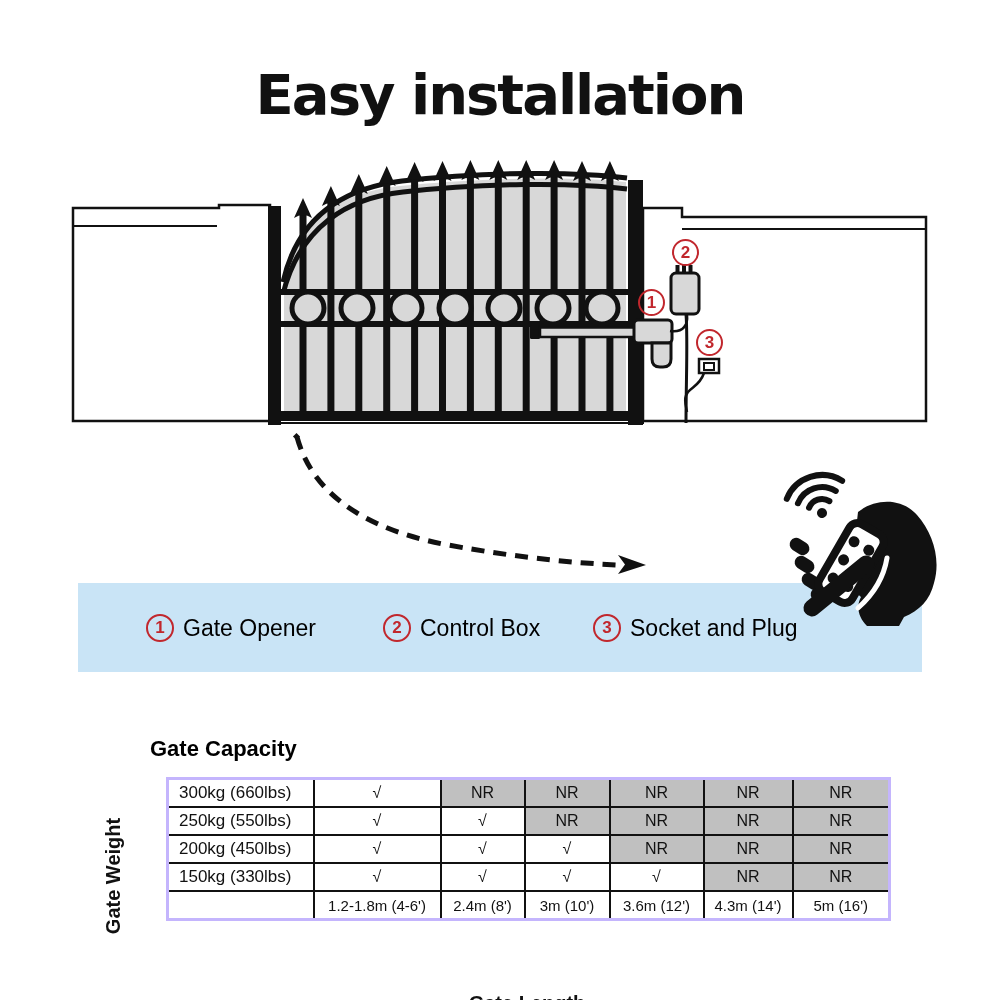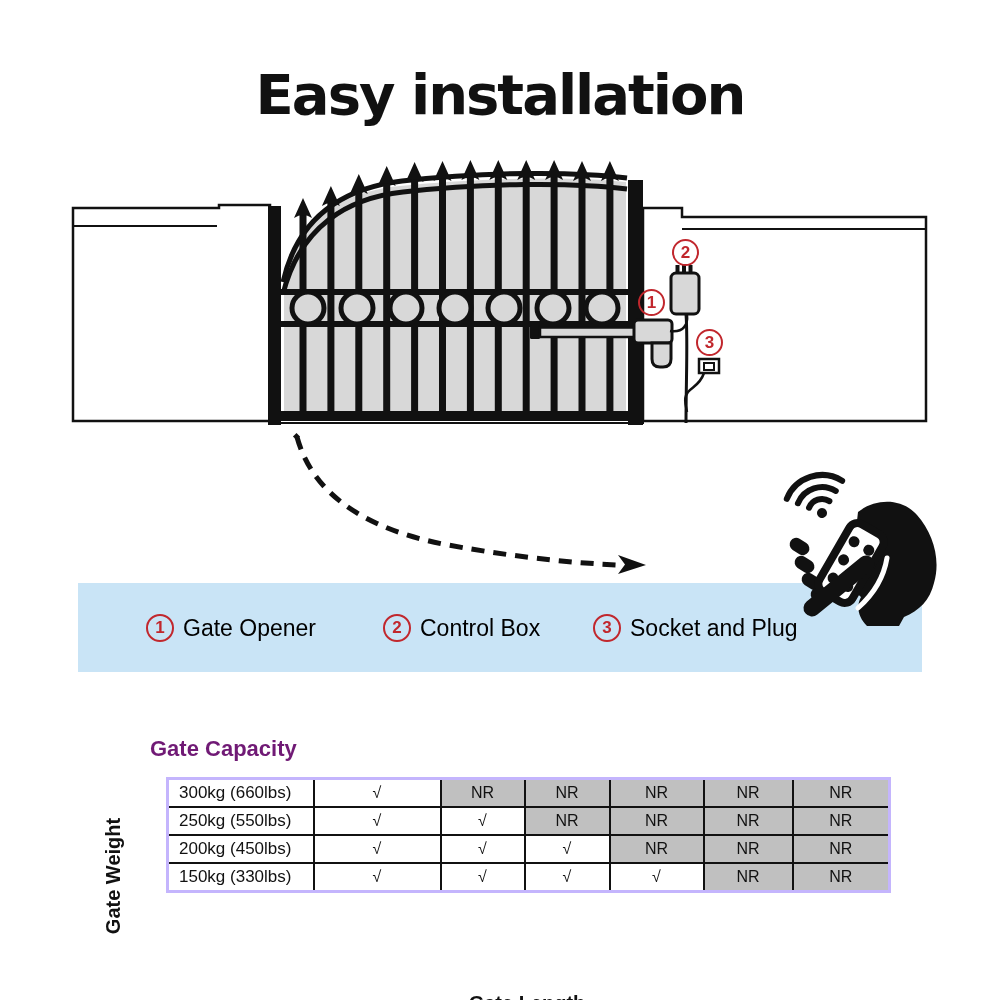--- a/index.html
+++ b/index.html
@@ -19,21 +19,21 @@
   .legend-item .ltext{font-size:23px;color:#000000;}
   .li-1{left:68px;} .li-2{left:305px;} .li-3{left:515px;}
   
   .diagram{position:absolute;left:0;top:0;width:1000px;height:640px;z-index:2;}
   
   .callout{position:absolute;width:23px;height:23px;border:2px solid var(--red,#c1272d);
         border-radius:50%;color:var(--red,#c1272d);font-weight:bold;font-size:17px;line-height:23px;
         text-align:center;background:transparent;z-index:4;}
   .co-1{left:638px;top:249px;} .co-2{left:672px;top:199px;} .co-3{left:696px;top:289px;}
   
-  .cap-heading{position:absolute;left:150px;top:696px;margin:0;font-size:22px;font-weight:bold;color:#701a75;}
+  .cap-heading{position:absolute;left:150px;top:696px;margin:0;font-size:22px;font-weight:bold;color:#000000;}
   .weight-axis{position:absolute;left:16px;top:823px;width:198px;height:26px;text-align:center;
         font-size:20px;font-weight:bold;transform:rotate(-90deg);}
   .cap-table{position:absolute;left:166px;top:737px;border-collapse:collapse;table-layout:fixed;
         border:3px solid #c4b5fd;}
   .cap-table td{border:2px solid #111;height:26px;text-align:center;font-size:16px;
         padding:0;white-space:nowrap;overflow:hidden;}
   .cap-table td.wlabel{text-align:left;padding-left:10px;font-size:17px;}
   .cap-table td.nr{background:var(--nr-gray,#c0c0c0);}
   .cap-table td.len{font-size:15px;}
   .length-axis{position:absolute;left:166px;top:952px;width:722px;text-align:center;
@@ -238,18 +238,27 @@
         </tr>
         <tr>
           <td class="wlabel">150kg (330lbs)</td>
           <td>√</td>
           <td>√</td>
           <td>√</td>
           <td>√</td>
           <td class="nr">NR</td>
           <td class="nr">NR</td>
         </tr>
+        <tr>
+          <td></td>
+          <td class="len">1.2-1.8m (4-6')</td>
+          <td class="len">2.4m (8')</td>
+          <td class="len">3m (10')</td>
+          <td class="len">3.6m (12')</td>
+          <td class="len">4.3m (14')</td>
+          <td class="len">5m (16')</td>
+        </tr>
       </tbody>
   </table>
 
   <div class="length-axis">Gate Length</div>
 
 </div>
 
 </body></html>

